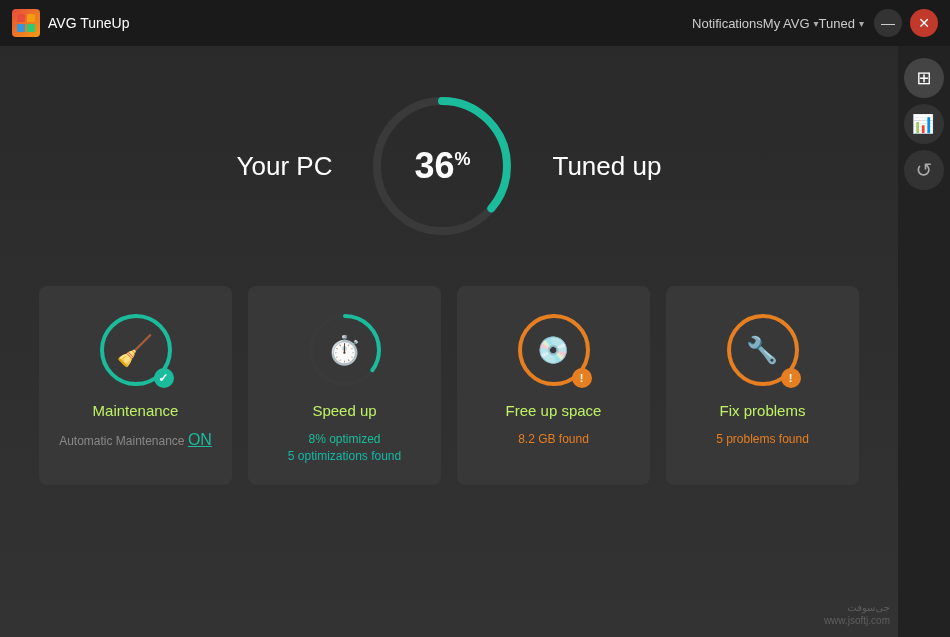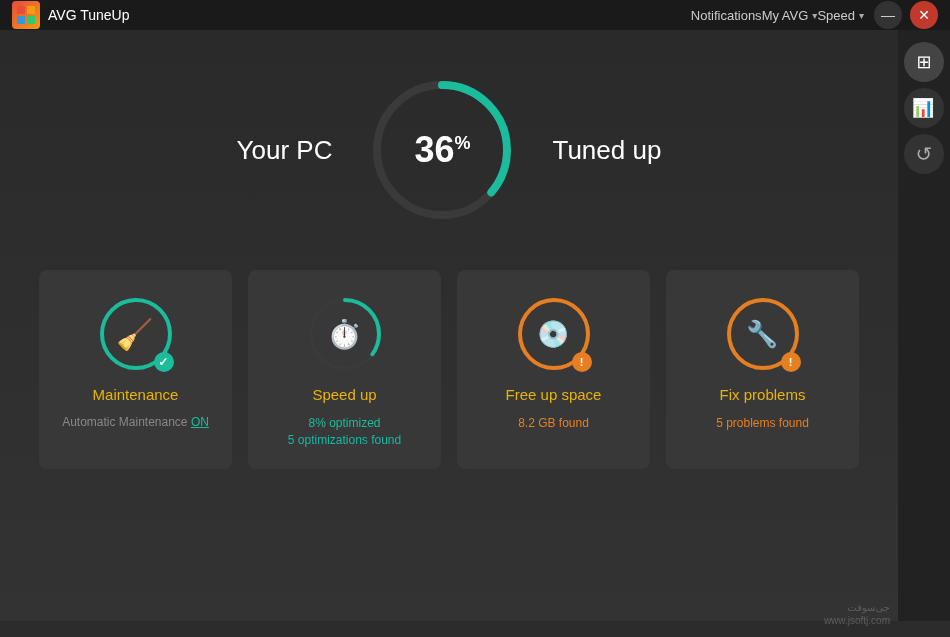--- a/index.html
+++ b/index.html
@@ -12,21 +12,21 @@
       overflow: hidden;
       position: relative;
     }
 
     
     #title-bar {
       display: flex;
       align-items: center;
       justify-content: space-between;
       background: #1a1a1a;
-      height: 30px;
+      height: 46px;
       padding: 0 12px;
       position: relative;
       z-index: 10;
     }
 
     #title-bar-left {
       display: flex;
       align-items: center;
       gap: 8px;
     }
@@ -226,39 +226,39 @@
       justify-content: center;
       font-size: 12px;
       font-weight: bold;
       z-index: 3;
     }
 
     .badge-green { background: #1abc9c; color: white; }
     .badge-yellow { background: #e67e22; color: white; font-size: 11px; }
 
     .card-title {
-      color: #eab308;
+      color: #bef264;
       font-size: 15px;
       font-weight: 500;
       text-align: right;
     }
 
     .card-subtitle {
       color: #888;
       font-size: 12px;
       text-align: center;
       line-height: 1.4;
     }
 
     .card-subtitle.green { color: #1abc9c; }
     .card-subtitle.yellow { color: #e67e22; }
 
     .card-link {
       color: #1abc9c;
-      font-size: 12px;
+      font-size: 16px;
       text-decoration: underline;
       cursor: pointer;
     }
 
     
     #right-sidebar {
       width: 52px;
       background: #222222;
       display: flex;
       flex-direction: column;
@@ -314,21 +314,21 @@
   </div>
   <div id="title-bar-right">
     <span class="nav-item">
       <span>Notifications</span>
     </span>
     <span class="nav-item">
       <span>My AVG</span>
       <span class="nav-chevron">▾</span>
     </span>
     <span class="nav-item">
-      <span>Speed</span>
+      <span>Tuned</span>
       <span class="nav-chevron">▾</span>
     </span>
     <div class="window-controls">
       <div class="win-btn">
         <span>—</span>
       </div>
       <div class="win-btn close">
         <span>✕</span>
       </div>
     </div>

